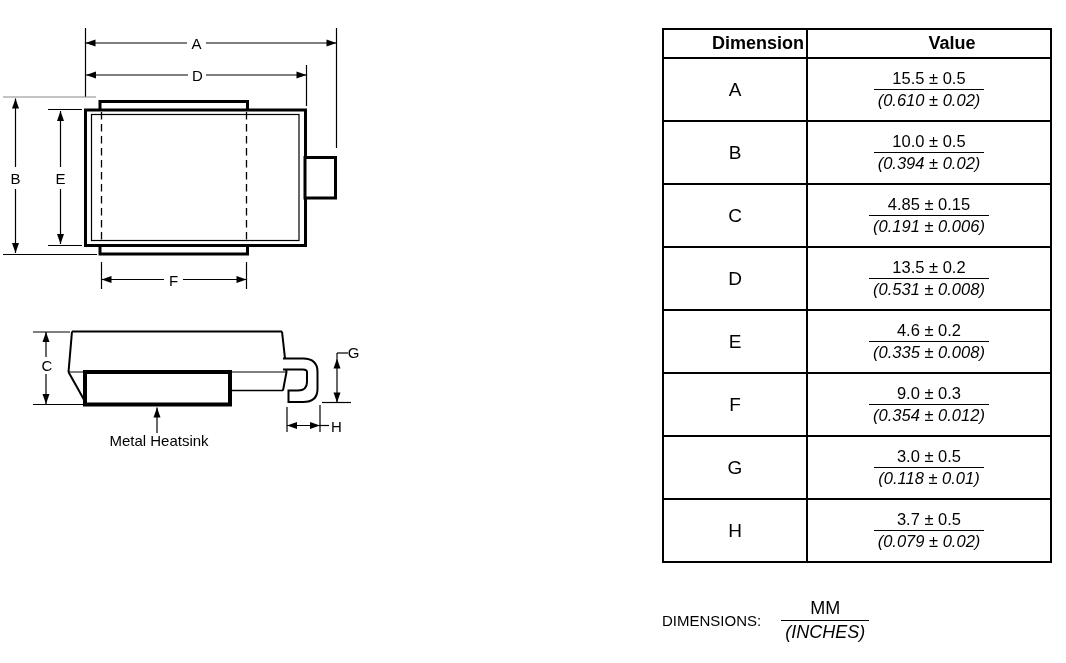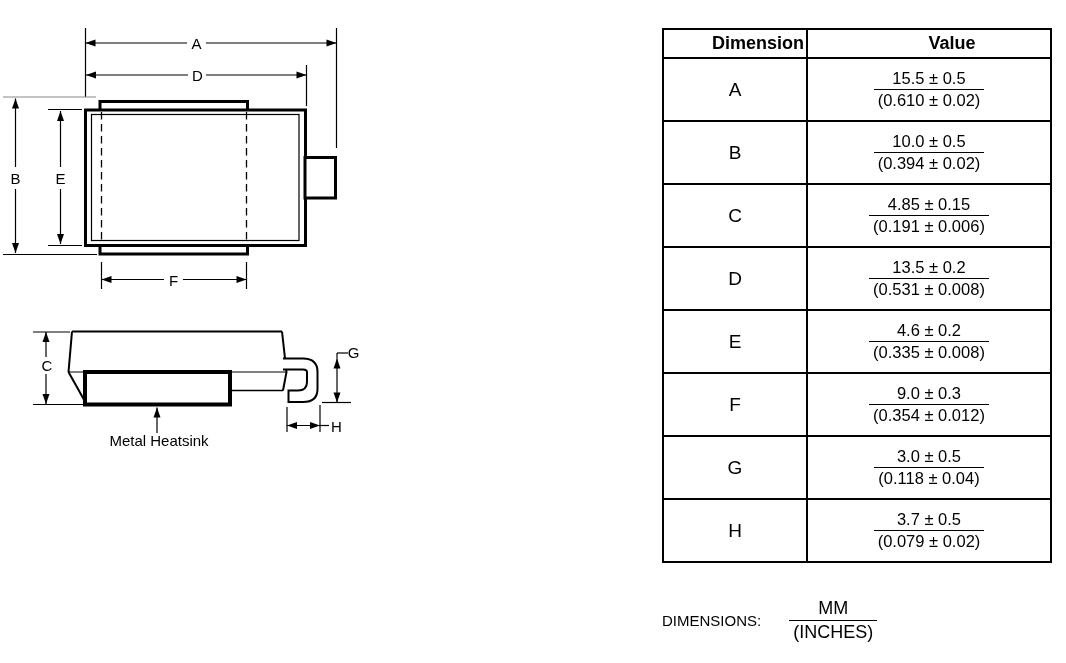--- a/index.html
+++ b/index.html
@@ -22,24 +22,24 @@
              table-layout:fixed;width:388px;}
   .dim-table th,.dim-table td{border:2px solid #000;text-align:center;
              vertical-align:middle;padding:0;}
   .dim-table col.c1{width:144px;}
   .dim-table col.c2{width:244px;}
   .dim-table th{height:27px;font-size:18px;font-weight:bold;padding-left:46px;}
   .dim-table tbody td{height:61px;}
   .dim-cell{font-size:19px;}
   .frac{display:inline-block;vertical-align:middle;line-height:1.15;}
   .frac .num{font-size:16.5px;padding:0 4px 1px;}
-  .frac .den{font-size:16.5px;border-top:1.6px solid #000;padding:1px 4px 0;}
+  .frac .den{font-size:16.5px;border-top:1.6px solid #000;padding:1px 4px 0;font-style:italic;}
   
   .dims-note{position:absolute;left:662px;top:598px;display:flex;align-items:center;
-             gap:28px;font-size:15px;}
+             gap:20px;font-size:15px;}
   .dims-note .frac .num,.dims-note .frac .den{font-size:18px;}
 </style>
 </head>
 <body>
 
 <div class="canvas">
 
   <svg class="drawing" width="660" height="663" viewBox="0 0 660 663">
     <defs>
       <marker id="ah" markerUnits="userSpaceOnUse" markerWidth="11" markerHeight="8" refX="10.5" refY="4" orient="auto-start-reverse">
@@ -174,21 +174,21 @@
         <td class="dim-cell">F</td>
         <td><div class="frac">
           <div class="num">9.0 ± 0.3</div>
           <div class="den">(0.354 ± 0.012)</div>
         </div></td>
       </tr>
       <tr>
         <td class="dim-cell">G</td>
         <td><div class="frac">
           <div class="num">3.0 ± 0.5</div>
-          <div class="den">(0.118 ± 0.04)</div>
+          <div class="den">(0.118 ± 0.01)</div>
         </div></td>
       </tr>
       <tr>
         <td class="dim-cell">H</td>
         <td><div class="frac">
           <div class="num">3.7 ± 0.5</div>
           <div class="den">(0.079 ± 0.02)</div>
         </div></td>
       </tr>
     </tbody>

